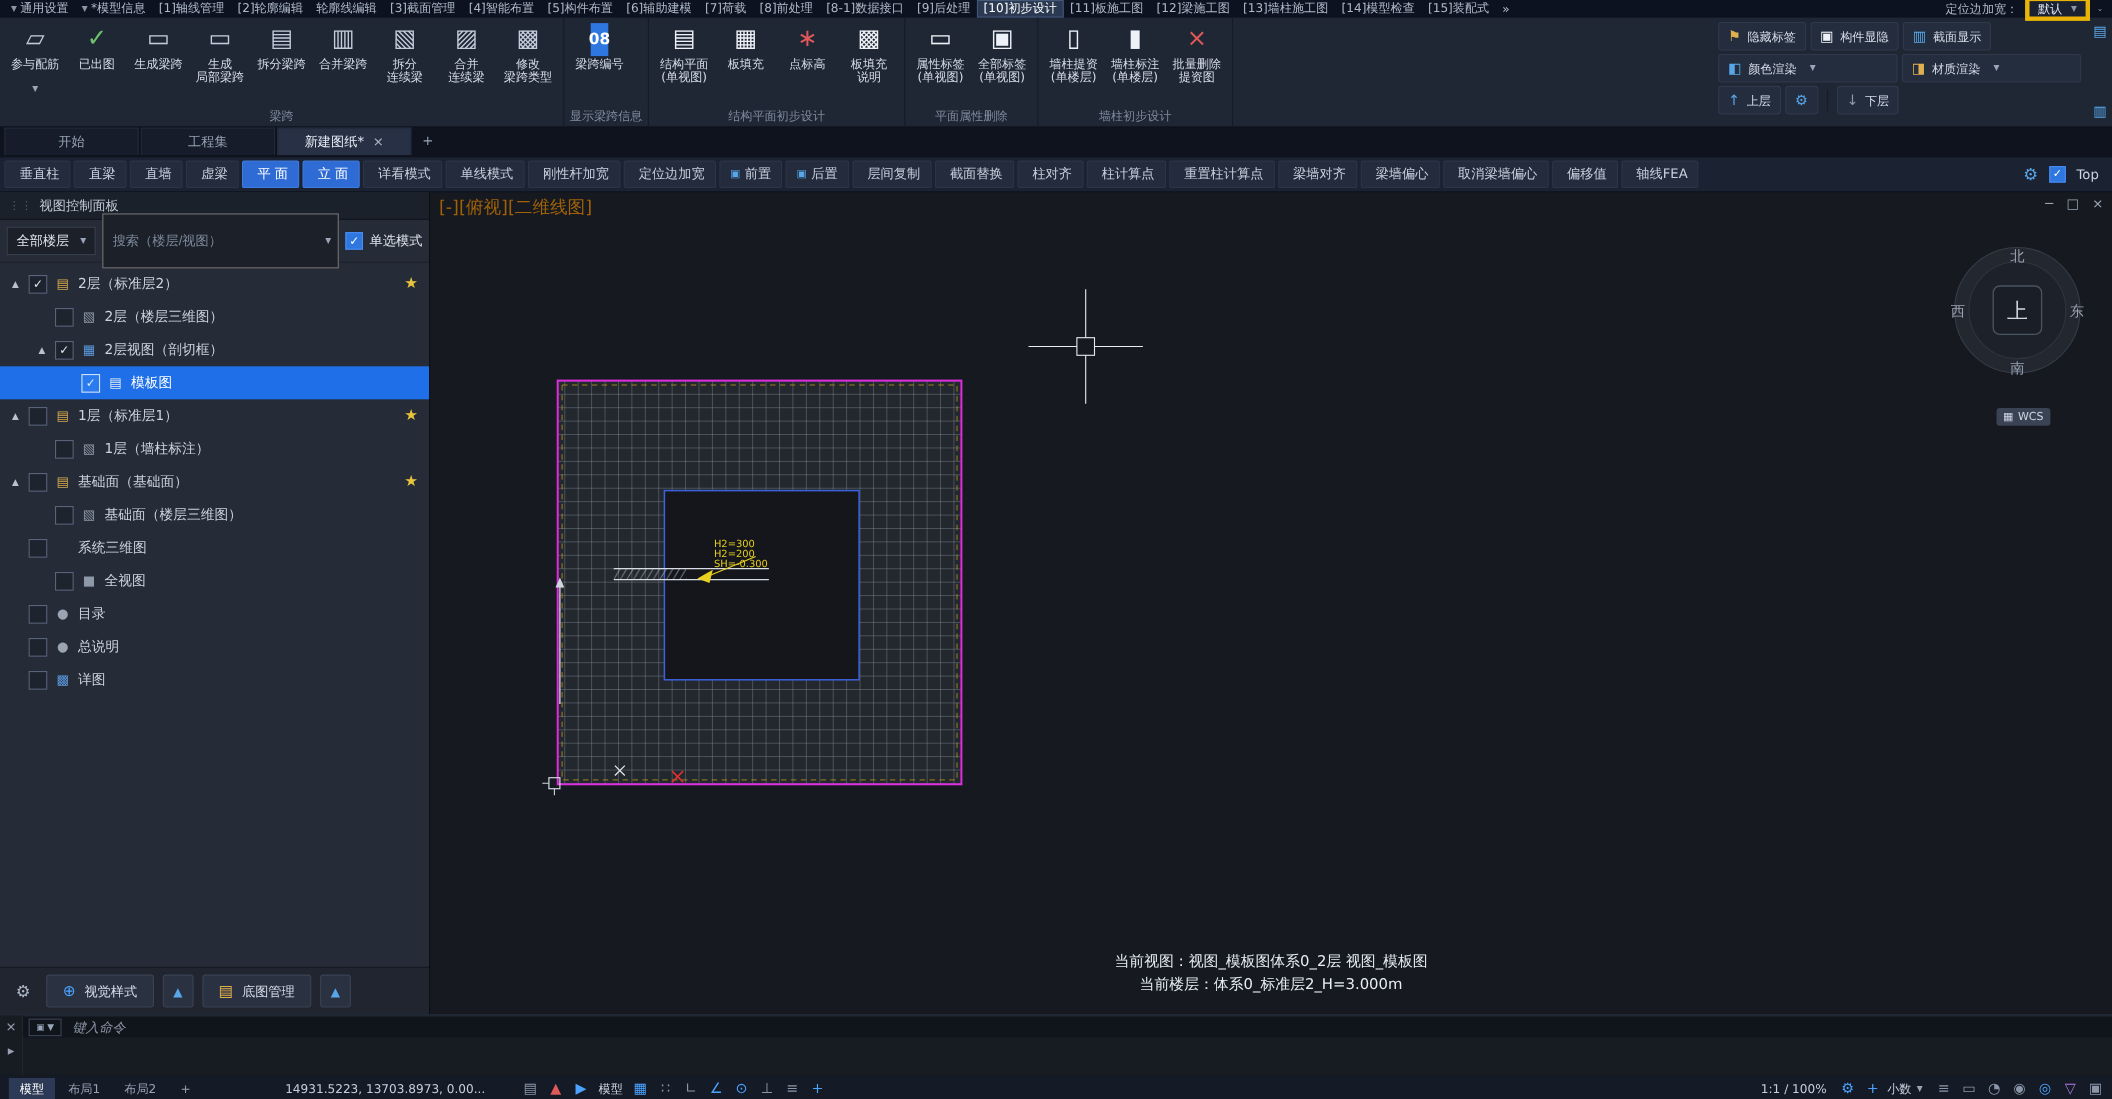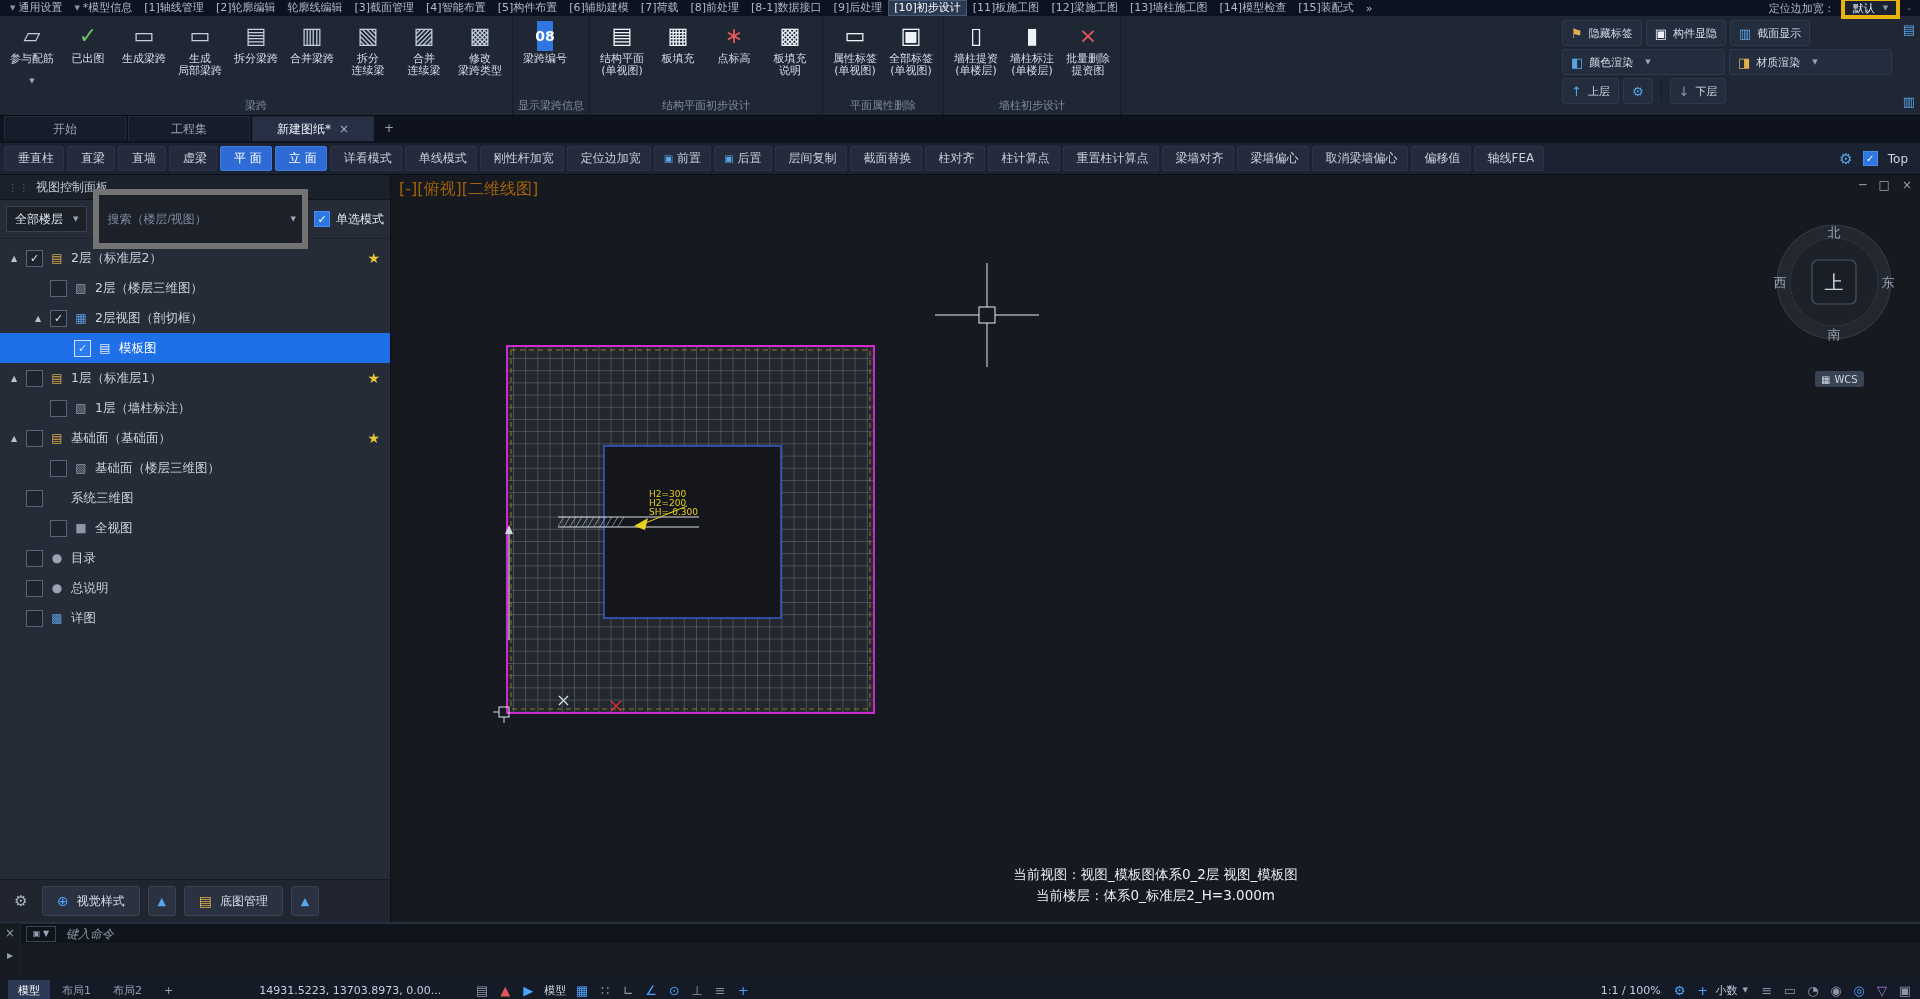--- a/index.html
+++ b/index.html
@@ -57,21 +57,21 @@
   
   .main{display:flex;height:747px;}
 
   
   .panel{width:390px;background:#262c37;border-right:1px solid #0b0f18;display:flex;flex-direction:column;}
   .panel-header{height:24px;background:#1b212b;color:#c2cad6;font-size:12px;display:flex;align-items:center;padding:0 8px;gap:6px;border-bottom:1px solid #10151e;}
   .grip{color:#5b6476;font-size:10px;letter-spacing:1px;}
   .panel-controls{height:38px;display:flex;align-items:center;gap:6px;padding:0 6px;border-bottom:1px solid #1c212b;}
   .dd{height:24px;background:#1b2029;border:1px solid #3a4150;color:#dfe5ee;font-size:12px;display:flex;align-items:center;gap:10px;padding:0 8px;cursor:default;}
   .ddcaret{font-size:7px;color:#9aa6b8;}
-  .search{flex:1;height:24px;background:#1b2029;border:6px solid #737373;display:flex;align-items:center;padding:12px 6px;gap:4px;}
+  .search{flex:1;height:24px;background:#1b2029;border:1px solid #737373;display:flex;align-items:center;padding:12px 6px;gap:4px;}
   .search input{flex:1;background:transparent;border:none;outline:none;color:#dfe5ee;font-size:12px;min-width:0;}
   .search input::placeholder{color:#7e899c;}
   .chk{width:14px;height:14px;background:#2f77e0;border:1px solid #4a8cf0;color:#fff;font-size:11px;display:flex;align-items:center;justify-content:center;flex:none;}
   .chklabel{font-size:12px;color:#dfe5ee;white-space:nowrap;}
   .tree{flex:1;overflow:hidden;padding-top:4px;}
   .tree-row{height:30px;display:flex;align-items:center;gap:6px;padding-left:8px;color:#ccd3df;font-size:12.5px;cursor:default;}
   .tree-row.lvl1{padding-left:32px;}
   .tree-row.lvl2{padding-left:56px;}
   .tree-row.selected{background:#1e6fe8;color:#fff;}
   .exp{display:inline-block;width:12px;font-size:8px;color:#b8c2d0;text-align:center;}

